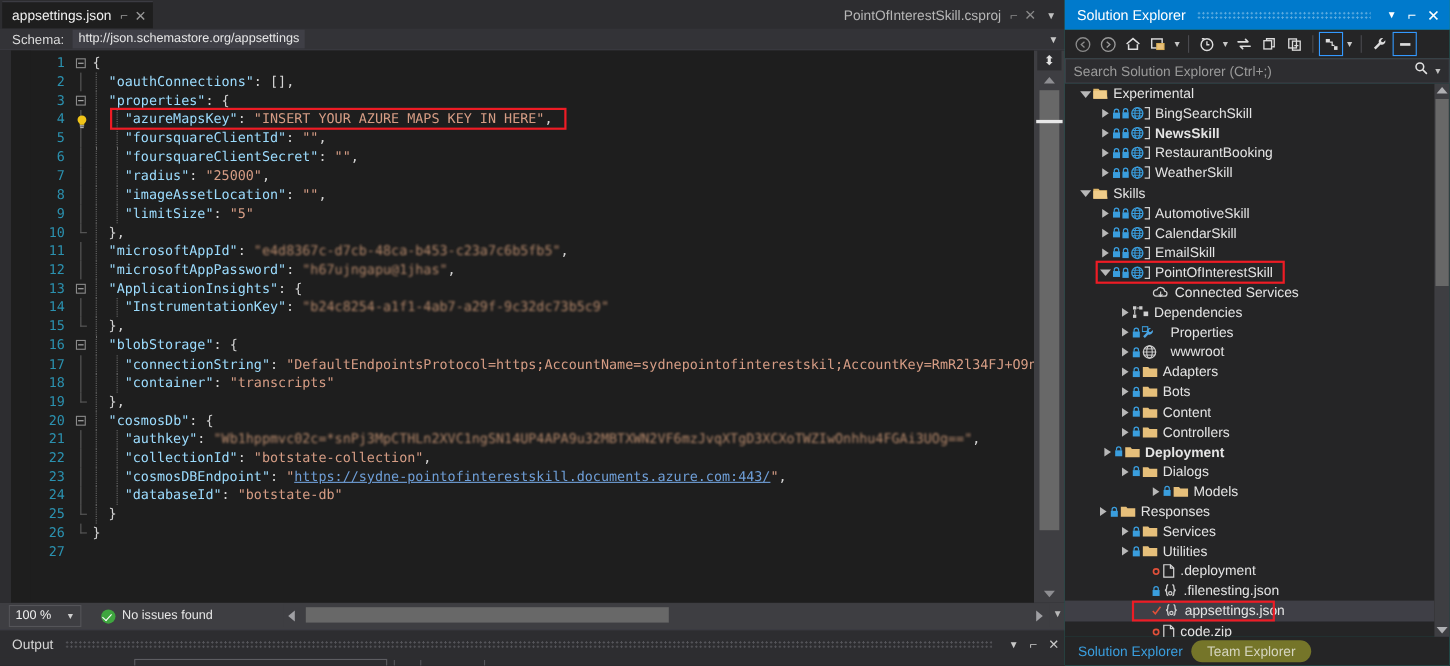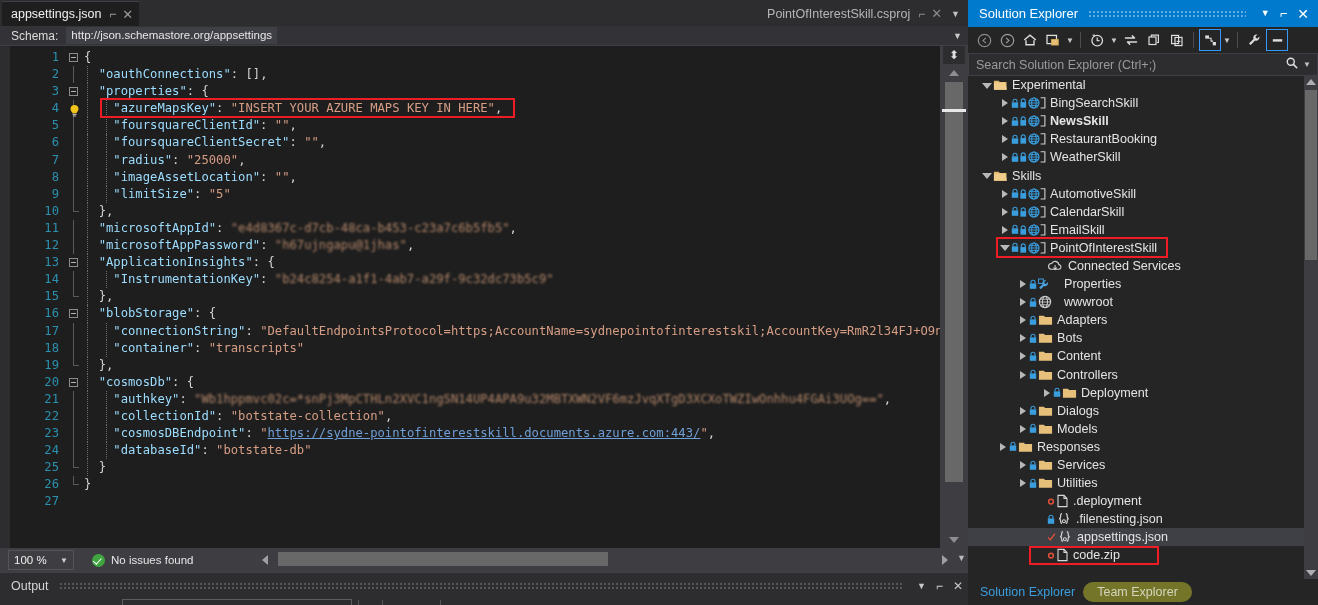--- a/index.html
+++ b/index.html
@@ -695,20 +695,35 @@
                 <path d="M8.6 6v5M6.8 8.6 8.6 10.6 10.4 8.6" fill="none" stroke="#d0d0d0" stroke-width="1.1"></path>
               </svg>
             </span>
             <span class="tlabel">Connected Services</span>
           </div>
           <div class="trow" style="padding-left: 48px;">
             <span class="expander">
               <span class="tri-right"></span>
             </span>
             <span class="ticon" style="width: auto; flex: 0 0 auto;">
+              <svg width="16" height="14" viewBox="0 0 16 14">
+                <rect x="1" y="1.4" width="3" height="3" fill="#cfcfcf"></rect>
+                <rect x="6.6" y="1.4" width="3" height="3" fill="#cfcfcf"></rect>
+                <rect x="1" y="9" width="3" height="3" fill="#cfcfcf"></rect>
+                <rect x="10.6" y="6.2" width="4.2" height="4.2" fill="#cfcfcf"></rect>
+                <path d="M4.4 3h2M2.6 4.6v4.2" stroke="#cfcfcf" stroke-width="1"></path>
+              </svg>
+            </span>
+            <span class="tlabel">Dependencies</span>
+          </div>
+          <div class="trow" style="padding-left: 48px;">
+            <span class="expander">
+              <span class="tri-right"></span>
+            </span>
+            <span class="ticon" style="width: auto; flex: 0 0 auto;">
               <svg width="8" height="11" viewBox="0 0 8 11" style="margin-right:1px">
                 <path d="M2 4.6V3.2a2 2 0 0 1 4 0v1.4" fill="none" stroke="#3a9ede" stroke-width="1.1"></path>
                 <rect x="0.8" y="4.4" width="6.4" height="5.4" fill="#3a9ede"></rect>
               </svg>
               <svg width="22" height="14" viewBox="0 0 22 14">
                 <path d="M8.4 3.4a3.2 3.2 0 0 0-4 4.1L1.2 10.6l1.6 1.6 3.1-3.2a3.2 3.2 0 0 0 4.1-4l-1.9 1.9-1.5-.4-.4-1.5z" fill="#4da3e0"></path>
                 <rect x="0.4" y="2" width="5" height="4.4" fill="none" stroke="#3a9ede" stroke-width="1"></rect>
               </svg>
             </span>
             <span class="tlabel">Properties</span>
@@ -783,21 +798,21 @@
               <svg width="8" height="11" viewBox="0 0 8 11" style="margin-right:1px">
                 <path d="M2 4.6V3.2a2 2 0 0 1 4 0v1.4" fill="none" stroke="#3a9ede" stroke-width="1.1"></path>
                 <rect x="0.8" y="4.4" width="6.4" height="5.4" fill="#3a9ede"></rect>
               </svg>
               <svg width="15" height="14" viewBox="0 0 16 14">
                 <path d="M1 2.4h5.2l1.3 1.5h7.5V12H1z" fill="#e6bf7a"></path>
               </svg>
             </span>
             <span class="tlabel">Controllers</span>
           </div>
-          <div class="trow" style="padding-left: 72px;">
+          <div class="trow" style="padding-left: 32px; font-weight: bold;">
             <span class="expander">
               <span class="tri-right"></span>
             </span>
             <span class="ticon" style="width: auto; flex: 0 0 auto;">
               <svg width="8" height="11" viewBox="0 0 8 11" style="margin-right:1px">
                 <path d="M2 4.6V3.2a2 2 0 0 1 4 0v1.4" fill="none" stroke="#3a9ede" stroke-width="1.1"></path>
                 <rect x="0.8" y="4.4" width="6.4" height="5.4" fill="#3a9ede"></rect>
               </svg>
               <svg width="15" height="14" viewBox="0 0 16 14">
                 <path d="M1 2.4h5.2l1.3 1.5h7.5V12H1z" fill="#e6bf7a"></path>
@@ -813,21 +828,21 @@
               <svg width="8" height="11" viewBox="0 0 8 11" style="margin-right:1px">
                 <path d="M2 4.6V3.2a2 2 0 0 1 4 0v1.4" fill="none" stroke="#3a9ede" stroke-width="1.1"></path>
                 <rect x="0.8" y="4.4" width="6.4" height="5.4" fill="#3a9ede"></rect>
               </svg>
               <svg width="15" height="14" viewBox="0 0 16 14">
                 <path d="M1 2.4h5.2l1.3 1.5h7.5V12H1z" fill="#e6bf7a"></path>
               </svg>
             </span>
             <span class="tlabel">Dialogs</span>
           </div>
-          <div class="trow" style="padding-left: 48px;">
+          <div class="trow" style="padding-left: 76px;">
             <span class="expander">
               <span class="tri-right"></span>
             </span>
             <span class="ticon" style="width: auto; flex: 0 0 auto;">
               <svg width="8" height="11" viewBox="0 0 8 11" style="margin-right:1px">
                 <path d="M2 4.6V3.2a2 2 0 0 1 4 0v1.4" fill="none" stroke="#3a9ede" stroke-width="1.1"></path>
                 <rect x="0.8" y="4.4" width="6.4" height="5.4" fill="#3a9ede"></rect>
               </svg>
               <svg width="15" height="14" viewBox="0 0 16 14">
                 <path d="M1 2.4h5.2l1.3 1.5h7.5V12H1z" fill="#e6bf7a"></path>

